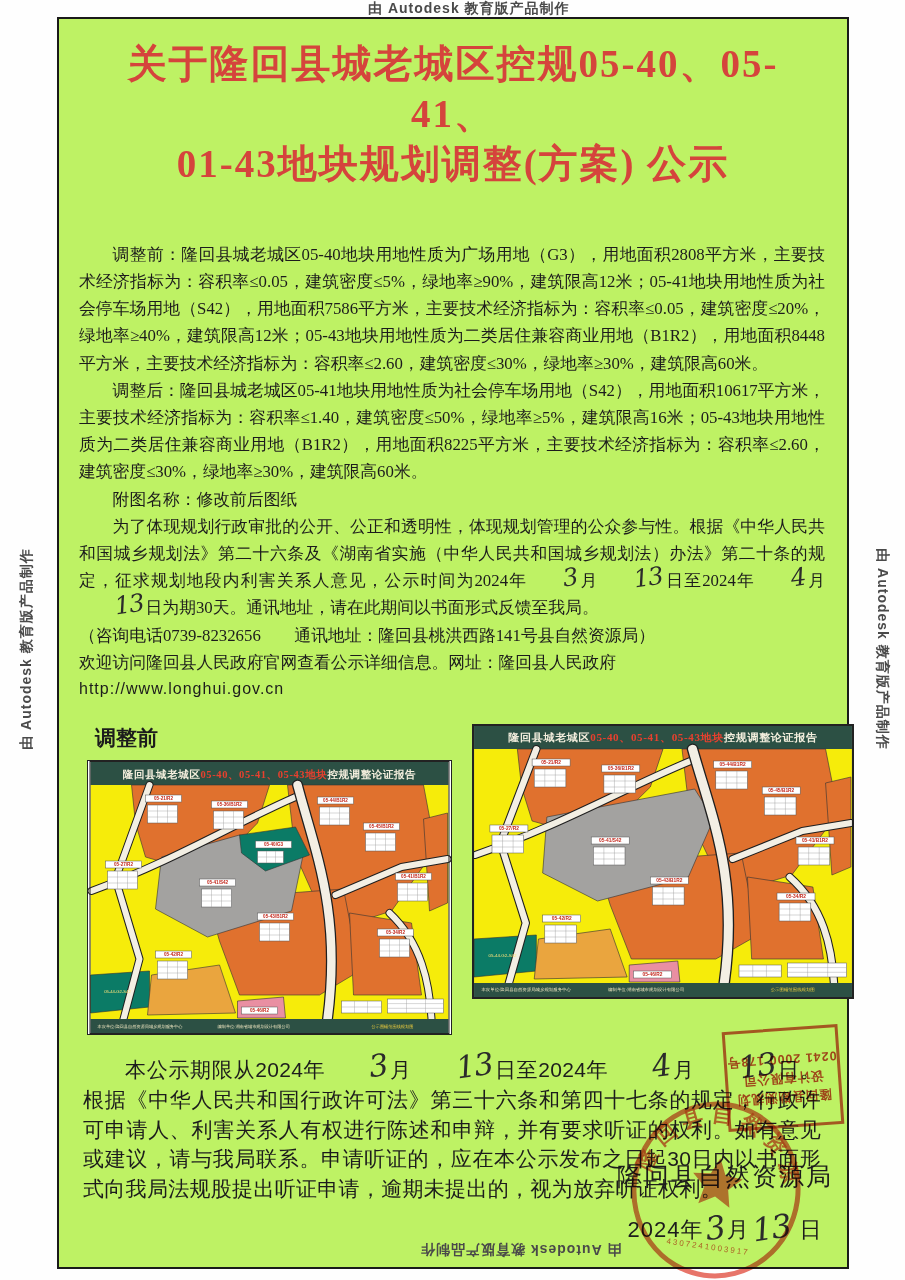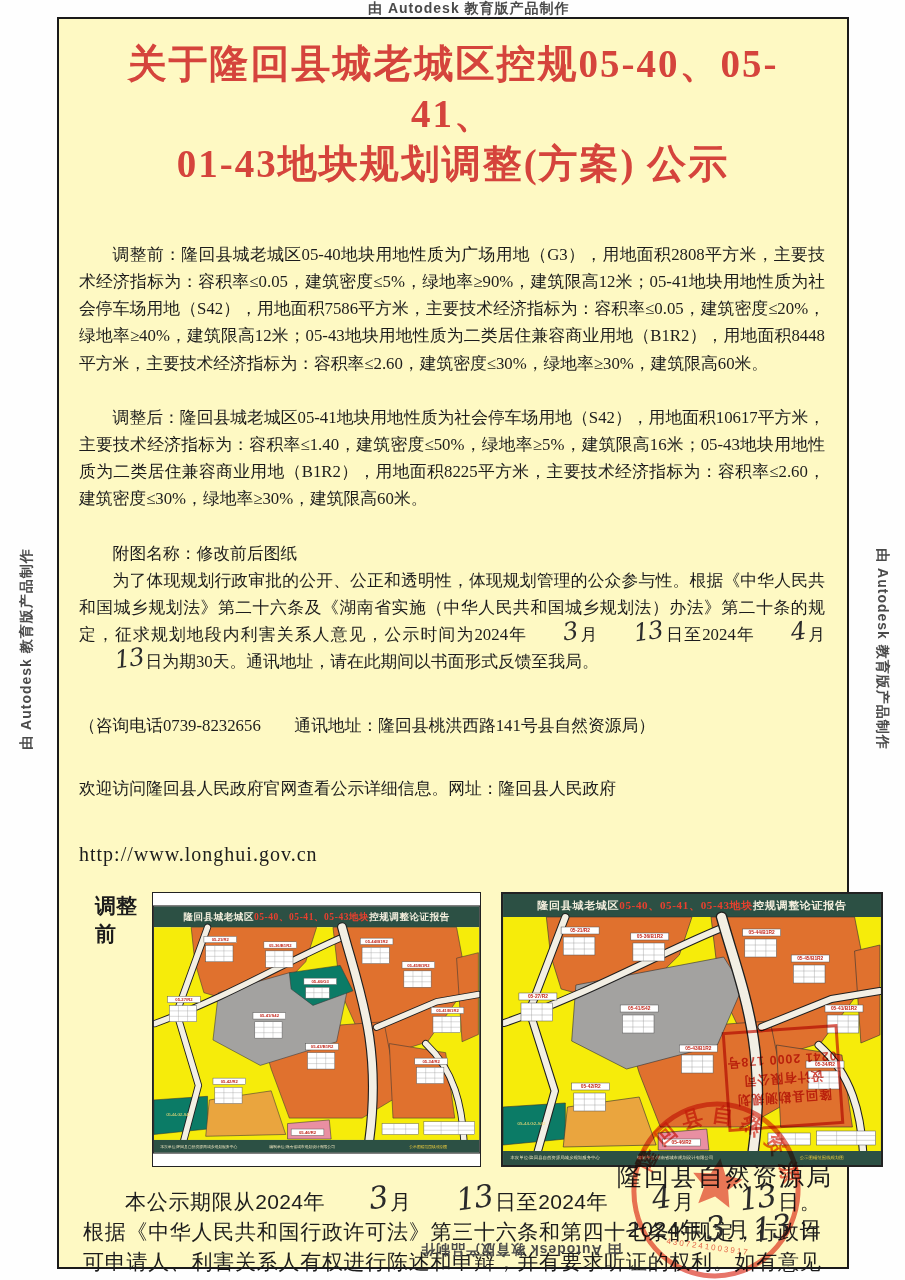--- a/index.html
+++ b/index.html
@@ -1,42 +1,42 @@
 <!DOCTYPE html>
 <html><head>
 <meta charset="utf-8">
 <style>
   html,body{margin:0;padding:0;}
   body{width:905px;height:1280px;position:relative;background:#fefefe;overflow:hidden;
        font-family:"Liberation Serif","DejaVu Serif",serif;color:#1c1c1c;}
   .sheet{position:absolute;left:57px;top:17px;width:792px;height:1252px;
-         border:2px solid #1a1a1a;background:#fef9c3;box-sizing:border-box;}
+         border:2px solid #1a1a1a;background:#bef264;box-sizing:border-box;}
   
   .wm{position:absolute;font-family:"Liberation Sans","DejaVu Sans",sans-serif;
       font-weight:bold;font-size:14px;color:#4a4a4a;letter-spacing:1px;white-space:nowrap;z-index:30;}
   .wm-top{left:368px;top:0px;}
   .wm-bottom{left:420px;top:1240px;transform:rotate(180deg);}
   .wm-left{left:-118px;top:640px;width:290px;text-align:center;transform:rotate(-90deg);}
   .wm-right{left:737px;top:640px;width:290px;text-align:center;transform:rotate(90deg);}
   .wm-left,.wm-right{position:absolute;}
   
   .title{margin:20px 30px 0 30px;text-align:center;color:#d5443c;font-weight:bold;
          font-size:39px;line-height:1.28;letter-spacing:2px;}
   
   .bodytext{margin:52px 22px 0 20px;font-size:16.8px;line-height:1.62;text-align:justify;}
   .bodytext p{margin:0;text-indent:2em;}
-  .bodytext p.gap{margin-top:27px;}
-  .bodytext p.noindent{text-indent:0;margin-top:36px;}
-  .url{font-family:Liberation Serif, serif;font-size:20px;letter-spacing:1px;}
+  .bodytext p.gap{}
+  .bodytext p.noindent{text-indent:0;}
+  .url{font-family:Liberation Sans, sans-serif;font-size:16px;letter-spacing:1px;}
   .hw{display:inline-block;font-style:italic;font-size:1.45em;line-height:0;
       transform:rotate(-8deg) translateY(2px);letter-spacing:-1px;color:#2b2b2b;
       font-family:"DejaVu Serif",serif;padding:0 2px;}
   
   .maps-row{display:flex;gap:20px;margin:22px 0 0 28px;}
-  .map-col{display:flex;flex-direction:row;}
+  .map-col{display:flex;flex-direction:column;}
   .map-label{font-family:"Liberation Sans","DejaVu Sans",sans-serif;font-weight:bold;
              font-size:21px;margin:0 0 8px 8px;}
   svg.map{background:#fff;border:1px solid #222;}
   .mh{font-size:10.5px;font-weight:bold;letter-spacing:.6px;font-family:"Liberation Serif",serif;}
   .mh1,.mh3{fill:#f3eedd;} .mh2{fill:#e8402e;}
   .mf{font-size:4.2px;fill:#efe6c0;font-family:"Liberation Sans",sans-serif;}
   .mfy{fill:#f0cf3c;}
   .pill{fill:#ffffff;stroke:#555;stroke-width:.5;}
   .pill-t{font-size:4.6px;fill:#c3271c;font-weight:bold;text-anchor:middle;
           font-family:"Liberation Sans",sans-serif;}

